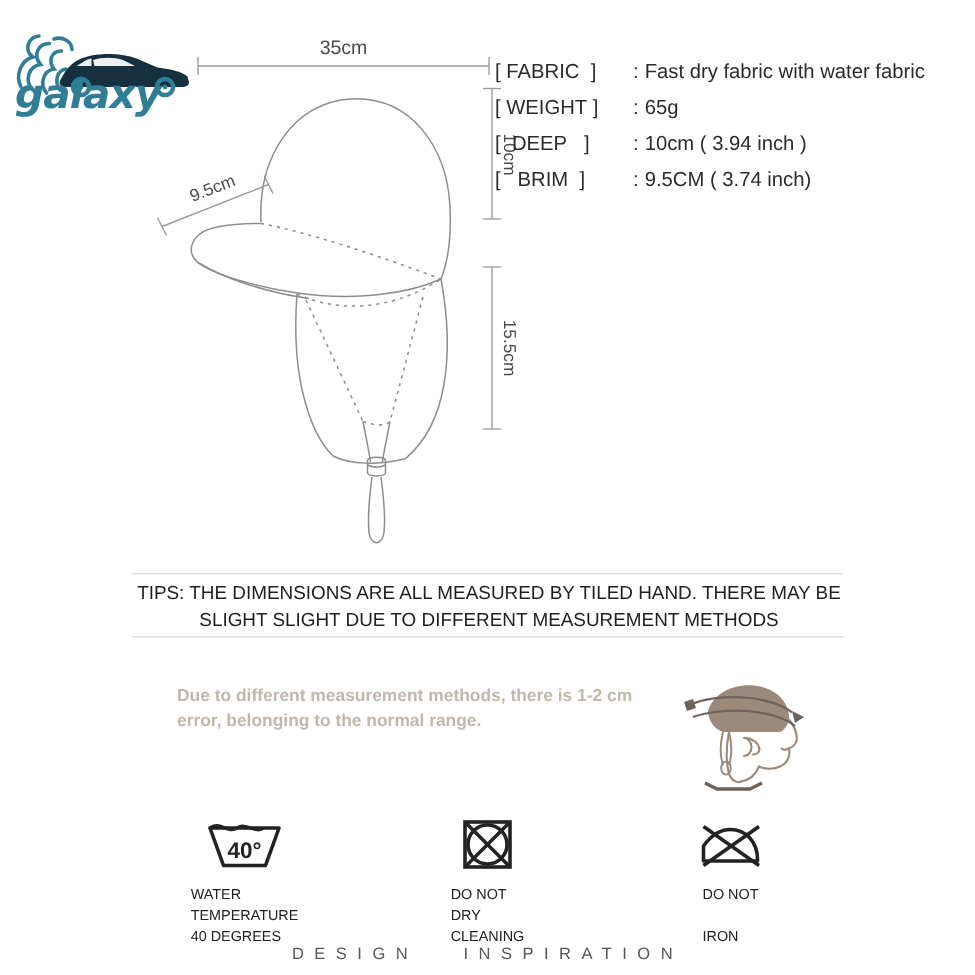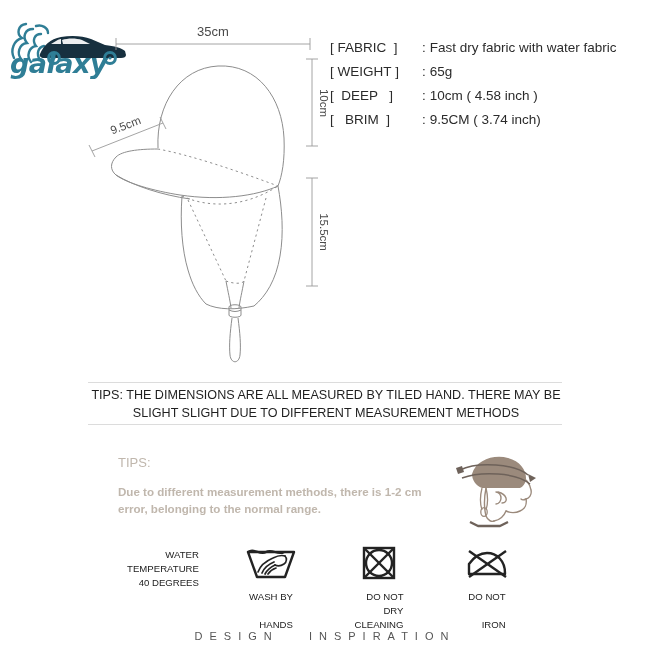--- a/index.html
+++ b/index.html
@@ -33,21 +33,21 @@
     font-weight: bold;
     font-size: 27px;
     letter-spacing: -0.5px;
     color: #2f7e96;
     line-height: 1;
   }
 
   
   #hat-diagram {
     position: absolute;
-    left: 30px;
+    left: 46px;
     top: 18px;
     width: 320px;
     height: 360px;
   }
 
   
   #spec-list {
     position: absolute;
     left: 330px;
     top: 40px;
@@ -135,21 +135,21 @@
     align-items: center;
   }
   .care-icon {
     height: 42px;
     display: flex;
     align-items: center;
     justify-content: center;
   }
   .care-caption {
     margin-top: 6px;
-    text-align: right;
+    text-align: left;
     font-size: 9.6px;
     line-height: 1.45;
     color: #222222;
     font-weight: normal;
   }
 
   
   #footer-text {
     position: absolute;
     left: 0;
@@ -261,36 +261,35 @@
     <span class="spec-val">Fast dry fabric with water fabric</span>
   </div>
   <div class="spec-row">
     <span class="spec-key">[&nbsp;WEIGHT&nbsp;]</span>
     <span class="spec-sep">:</span>
     <span class="spec-val">65g</span>
   </div>
   <div class="spec-row">
     <span class="spec-key">[&nbsp;&nbsp;DEEP&nbsp;&nbsp;&nbsp;]</span>
     <span class="spec-sep">:</span>
-    <span class="spec-val">10cm ( 4.58 inch )</span>
+    <span class="spec-val">10cm ( 3.94 inch )</span>
   </div>
   <div class="spec-row">
     <span class="spec-key">[&nbsp;&nbsp;&nbsp;BRIM&nbsp;&nbsp;]</span>
     <span class="spec-sep">:</span>
     <span class="spec-val">9.5CM ( 3.74 inch)</span>
   </div>
 </div>
 
 <div class="divider" id="divider-top"></div>
 <div class="divider" id="divider-bottom"></div>
 
 <div id="tips-measure">TIPS: THE DIMENSIONS ARE ALL MEASURED BY TILED HAND. THERE MAY BE SLIGHT SLIGHT DUE TO DIFFERENT MEASUREMENT METHODS</div>
 
 <div id="tips-block">
-  <div id="tips-label">TIPS:</div>
   <div id="tips-body">Due to different measurement methods, there is 1-2 cm error, belonging to the normal range.</div>
 </div>
 
 <div id="head-illustration">
   <svg viewBox="0 0 110 80" width="110" height="80">
 
     <path d="M30 26 C34 12 52 6 66 10 C78 13 84 22 84 30 C84 34 82 38 78 40
              L40 40 C34 38 30 32 30 26 Z" fill="#9b8a7c"></path>
 
     <g fill="none" stroke="#9b8a7c" stroke-width="1.4" stroke-linecap="round">
@@ -319,39 +318,30 @@
 
     <g fill="none" stroke="#6e625a" stroke-width="2.4" stroke-linejoin="round">
       <path d="M28 74 L36 78 L58 78 L66 74"></path>
     </g>
   </svg>
 </div>
 
 <div id="care-row">
 
   <div class="care-item">
-    <div class="care-caption">WATER<br>TEMPERATURE<br>40 DEGREES</div>
-  </div>
-
-  <div class="care-item">
     <div class="care-icon">
       <svg viewBox="0 0 54 40" width="54" height="40">
         <path d="M4 9 L50 9 L41 34 L13 34 Z" fill="none" stroke="#232323" stroke-width="2.4" stroke-linejoin="round"></path>
         <path d="M4 9 C10 4 16 13 22 9 C28 5 34 13 40 9" fill="none" stroke="#232323" stroke-width="2.2"></path>
-        <g fill="none" stroke="#232323" stroke-width="1.7" stroke-linecap="round">
-          <path d="M14 29 C16 23 22 18 29 15 C33 13 38 12 41 13"></path>
-          <path d="M18 30 C20 25 25 21 30 19"></path>
-          <path d="M21 31 C23 27 27 24 31 22"></path>
-          <path d="M24 31 C26 28 29 26 32 25"></path>
-          <path d="M41 13 C43 15 43 19 40 21 C37 23 33 23 31 22"></path>
-        </g>
+        <text x="27" y="29" text-anchor="middle" font-family="Liberation Sans, sans-serif" font-size="15" font-weight="bold" fill="#232323">40°</text>
       </svg>
     </div>
-    <div class="care-caption">WASH BY<br><br>HANDS</div>
-  </div>
+    <div class="care-caption">WATER<br>TEMPERATURE<br>40 DEGREES</div>
+  </div>
+
 
   <div class="care-item">
     <div class="care-icon">
       <svg viewBox="0 0 54 40" width="54" height="40">
         <rect x="12" y="5" width="30" height="30" fill="none" stroke="#232323" stroke-width="2.4"></rect>
         <circle cx="27" cy="20" r="13" fill="none" stroke="#232323" stroke-width="2.4"></circle>
         <line x1="13" y1="6" x2="41" y2="34" stroke="#232323" stroke-width="2.4"></line>
         <line x1="41" y1="6" x2="13" y2="34" stroke="#232323" stroke-width="2.4"></line>
       </svg>
     </div>

